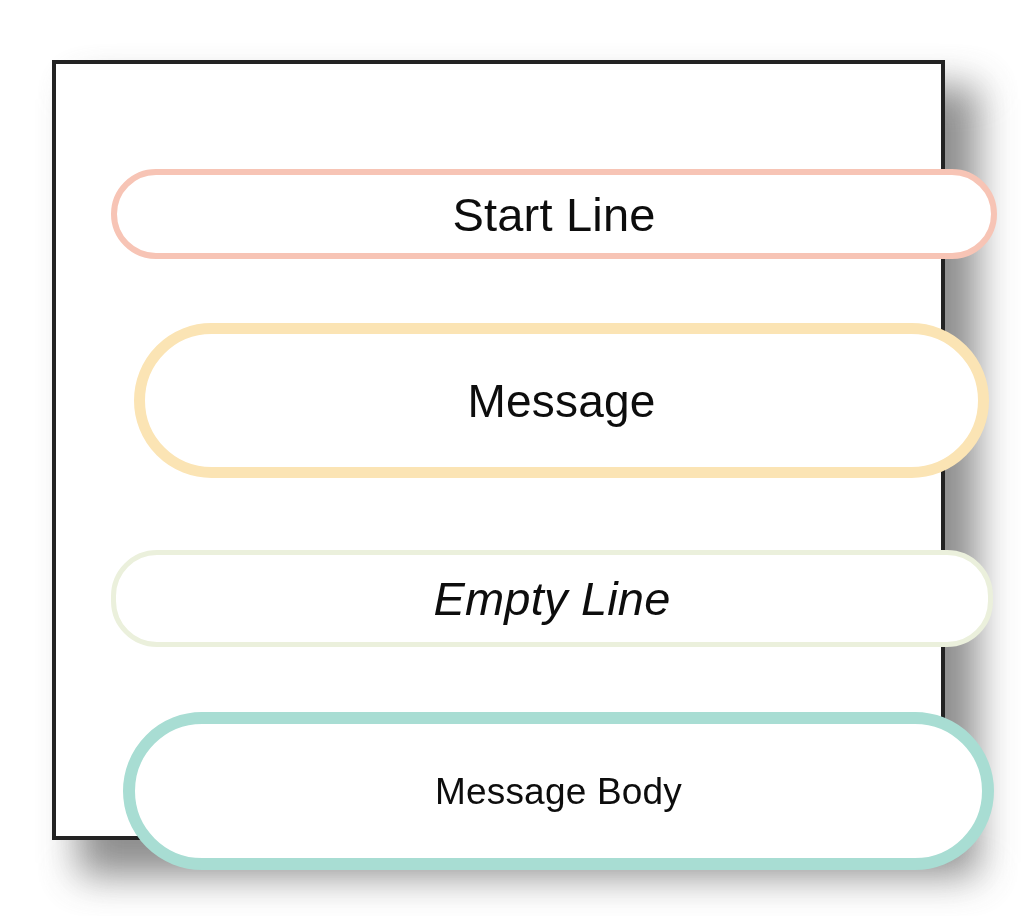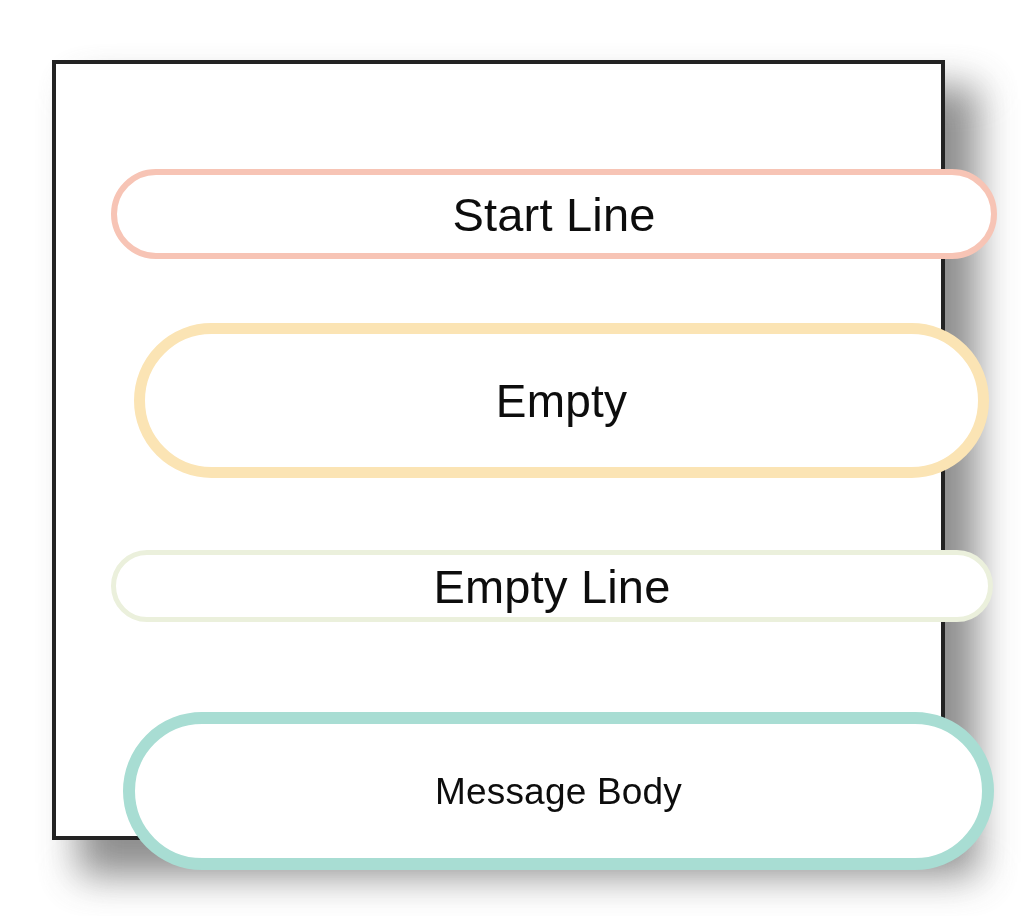--- a/index.html
+++ b/index.html
@@ -86,23 +86,24 @@
     border-width: 11px;
     border-radius: 80px;
   }
   #pill-header .pill-label { font-size: 46px; }
 
   
   #pill-empty-line {
     left: 55px;
     top: 486px;
     width: 882px;
-    height: 72px;
+    height: 97px;
     border-width: 5px;
     border-radius: 46px;
+    font-style: italic;
   }
   #pill-empty-line .pill-label { font-size: 47px; }
 
   
   #pill-message-body {
     left: 67px;
     top: 648px;
     width: 871px;
     height: 158px;
     border-width: 12px;
@@ -117,21 +118,21 @@
 
   <div class="panel-shadow" style="background: rgb(122, 122, 122);"></div>
 
   <div class="panel" style="border-color: rgb(35, 35, 35); background: rgb(255, 255, 255); padding-left: 40px;">
 
     <div class="pill" id="pill-start-line" style="border-color: rgb(247, 196, 181);">
       <span class="pill-label">Start Line</span>
     </div>
 
     <div class="pill" id="pill-header" style="border-color: rgb(251, 228, 180);">
-      <span class="pill-label">Empty</span>
+      <span class="pill-label">Message</span>
     </div>
 
     <div class="pill" id="pill-empty-line" style="border-color: rgb(235, 240, 220);">
       <span class="pill-label">Empty Line</span>
     </div>
 
     <div class="pill" id="pill-message-body" style="border-color: rgb(168, 221, 211);">
       <span class="pill-label">Message Body</span>
     </div>
 

